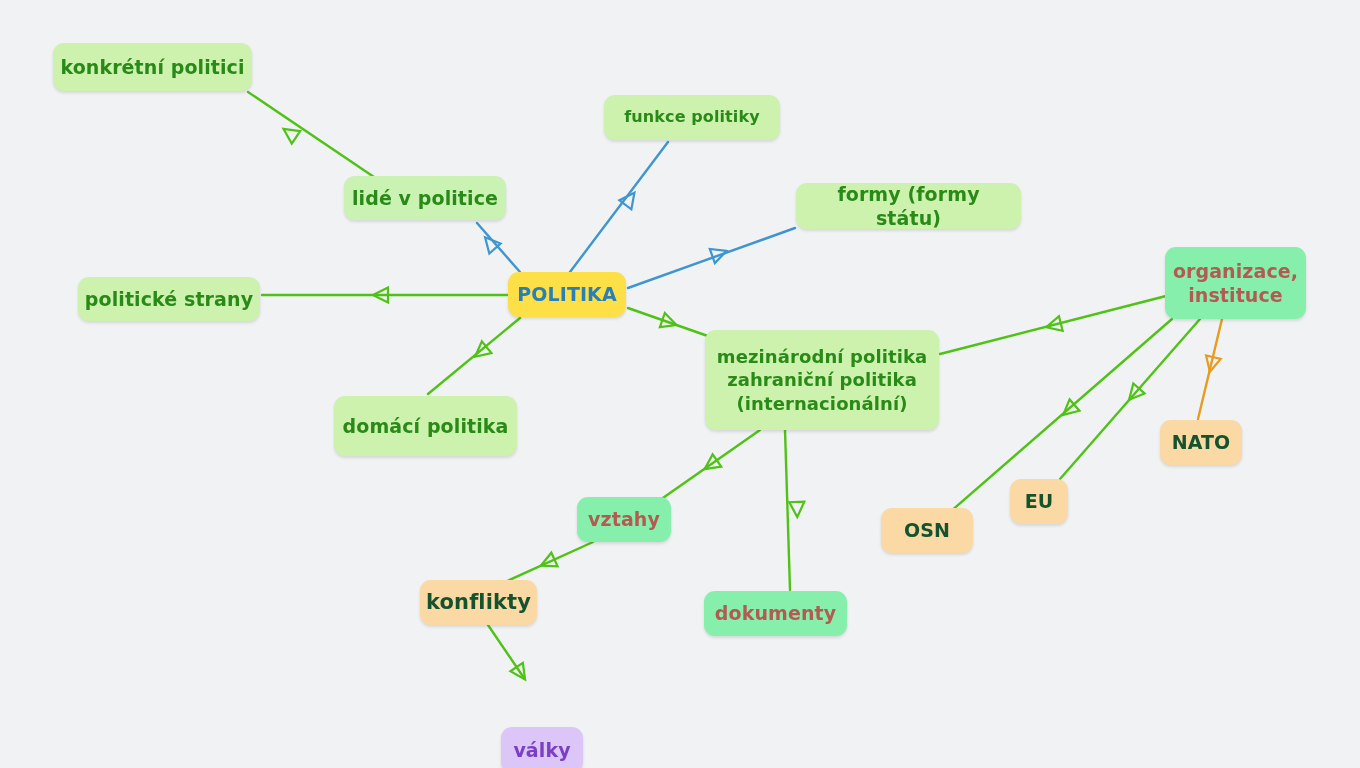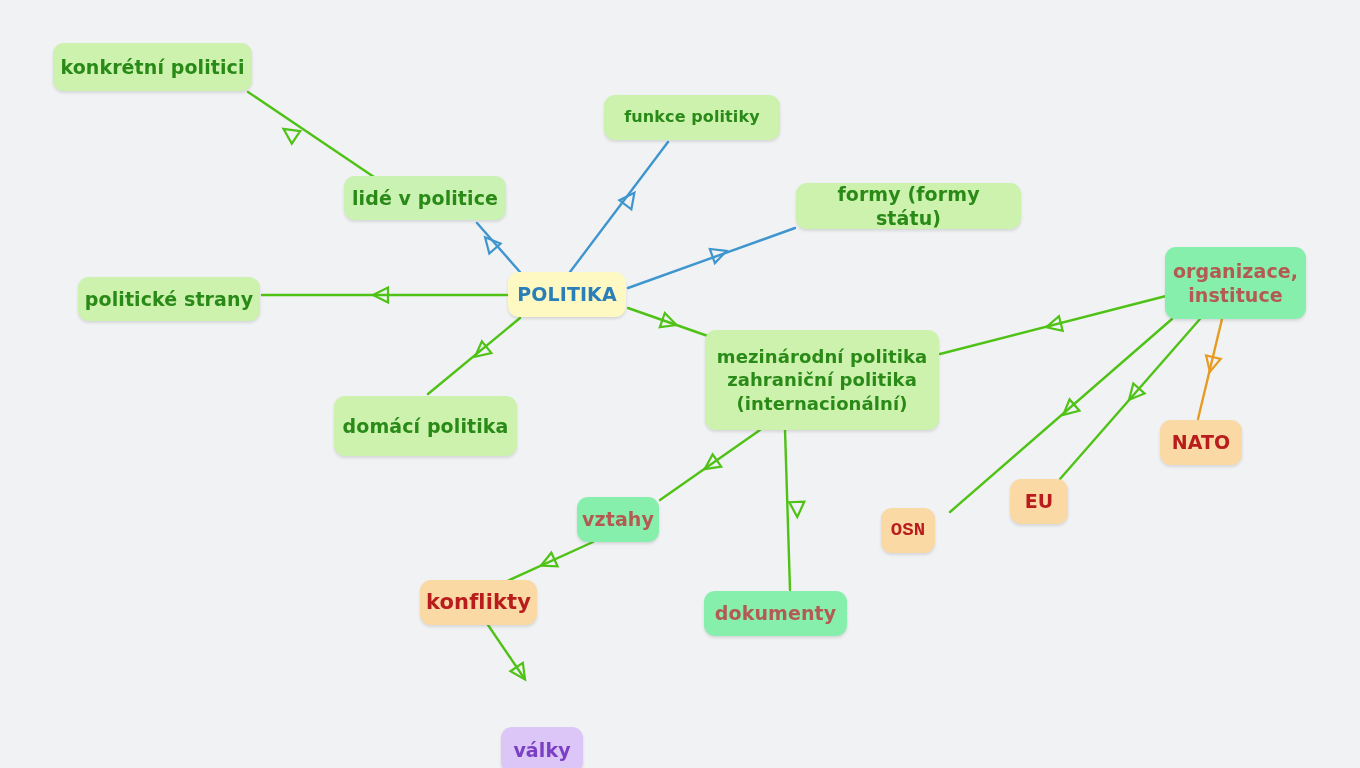--- a/index.html
+++ b/index.html
@@ -36,23 +36,23 @@
     border-radius: 11px;
     font-weight: bold;
     letter-spacing: 0.1px;
     line-height: 1.28;
     box-shadow: 0 2px 3px rgba(60,60,60,0.14);
     white-space: pre-line;
     padding: 4px 6px;
   }
   .node-green   { background: #ccf2ae; color: #2a8a17; }
   .node-green2  { background: #caf2b3; color: #2a8a17; }
-  .node-blue    { background: #fef9c3; color: #2a7fb8; }
+  .node-blue    { background: #fde047; color: #2a7fb8; }
   .node-pink    { background: #86efac; color: #b35a52; }
-  .node-orange  { background: #fbd9a5; color: #b91c1c; }
+  .node-orange  { background: #fbd9a5; color: #14532d; }
   .node-purple  { background: #dcc6f7; color: #7b3fc4; }
 </style>
 </head>
 <body>
 
 <div id="canvas">
   <svg id="edges" viewBox="0 0 1360 768" width="1360" height="768">
       <g>
         <line x1="374" y1="177" x2="248" y2="92" stroke="#4fc216" stroke-width="2.4" stroke-linecap="round"></line>
         <polygon points="9,0 -6,-7.5 -6,7.5" fill="none" stroke="#4fc216" stroke-width="2.2" stroke-linejoin="miter" transform="translate(291,134) rotate(-145.99627258088745)"></polygon>
@@ -122,19 +122,19 @@
       <div class="node node-blue" style="left: 508px; top: 272px; width: 118px; height: 45px; font-size: 19px;">POLITIKA</div>
       <div class="node node-green" style="left: 78px; top: 277px; width: 182px; height: 44px; font-size: 19px;">politické strany</div>
       <div class="node node-green" style="left: 314px; top: 396px; width: 183px; height: 60px; font-size: 19px; margin-left: 20px;">domácí politika</div>
       <div class="node node-green" style="left: 705px; top: 330px; width: 234px; height: 100px; font-size: 18px;">mezinárodní politika
 zahraniční politika
 (internacionální)</div>
       <div class="node node-pink" style="left: 1165px; top: 247px; width: 141px; height: 72px; font-size: 19px;">organizace,
 instituce</div>
       <div class="node node-orange" style="left: 1160px; top: 420px; width: 82px; height: 45px; font-size: 19px;">NATO</div>
       <div class="node node-orange" style="left: 1010px; top: 479px; width: 58px; height: 45px; font-size: 19px;">EU</div>
-      <div class="node node-orange" style="left: 881px; top: 508px; width: 54px; height: 45px; font-size: 19px; font-family: Liberation Mono, monospace;">OSN</div>
-      <div class="node node-pink" style="left: 577px; top: 497px; width: 82px; height: 45px; font-size: 19px;">vztahy</div>
+      <div class="node node-orange" style="left: 881px; top: 508px; width: 92px; height: 45px; font-size: 19px;">OSN</div>
+      <div class="node node-pink" style="left: 577px; top: 497px; width: 94px; height: 45px; font-size: 19px;">vztahy</div>
       <div class="node node-orange" style="left: 420px; top: 580px; width: 117px; height: 45px; font-size: 21px;">konflikty</div>
       <div class="node node-pink" style="left: 704px; top: 591px; width: 143px; height: 45px; font-size: 19px;">dokumenty</div>
       <div class="node node-purple" style="left: 501px; top: 679px; width: 82px; height: 46px; font-size: 19px; margin-top: 48px;">války</div>
     </div>
 </div>
 
 </body></html>

